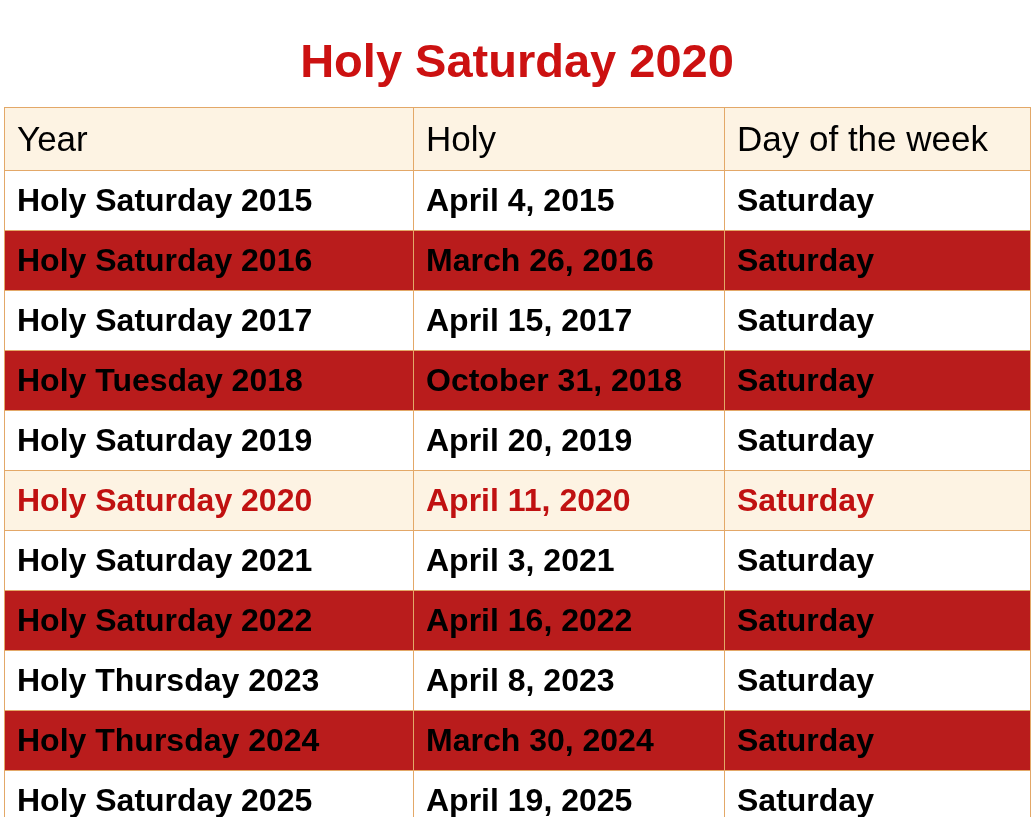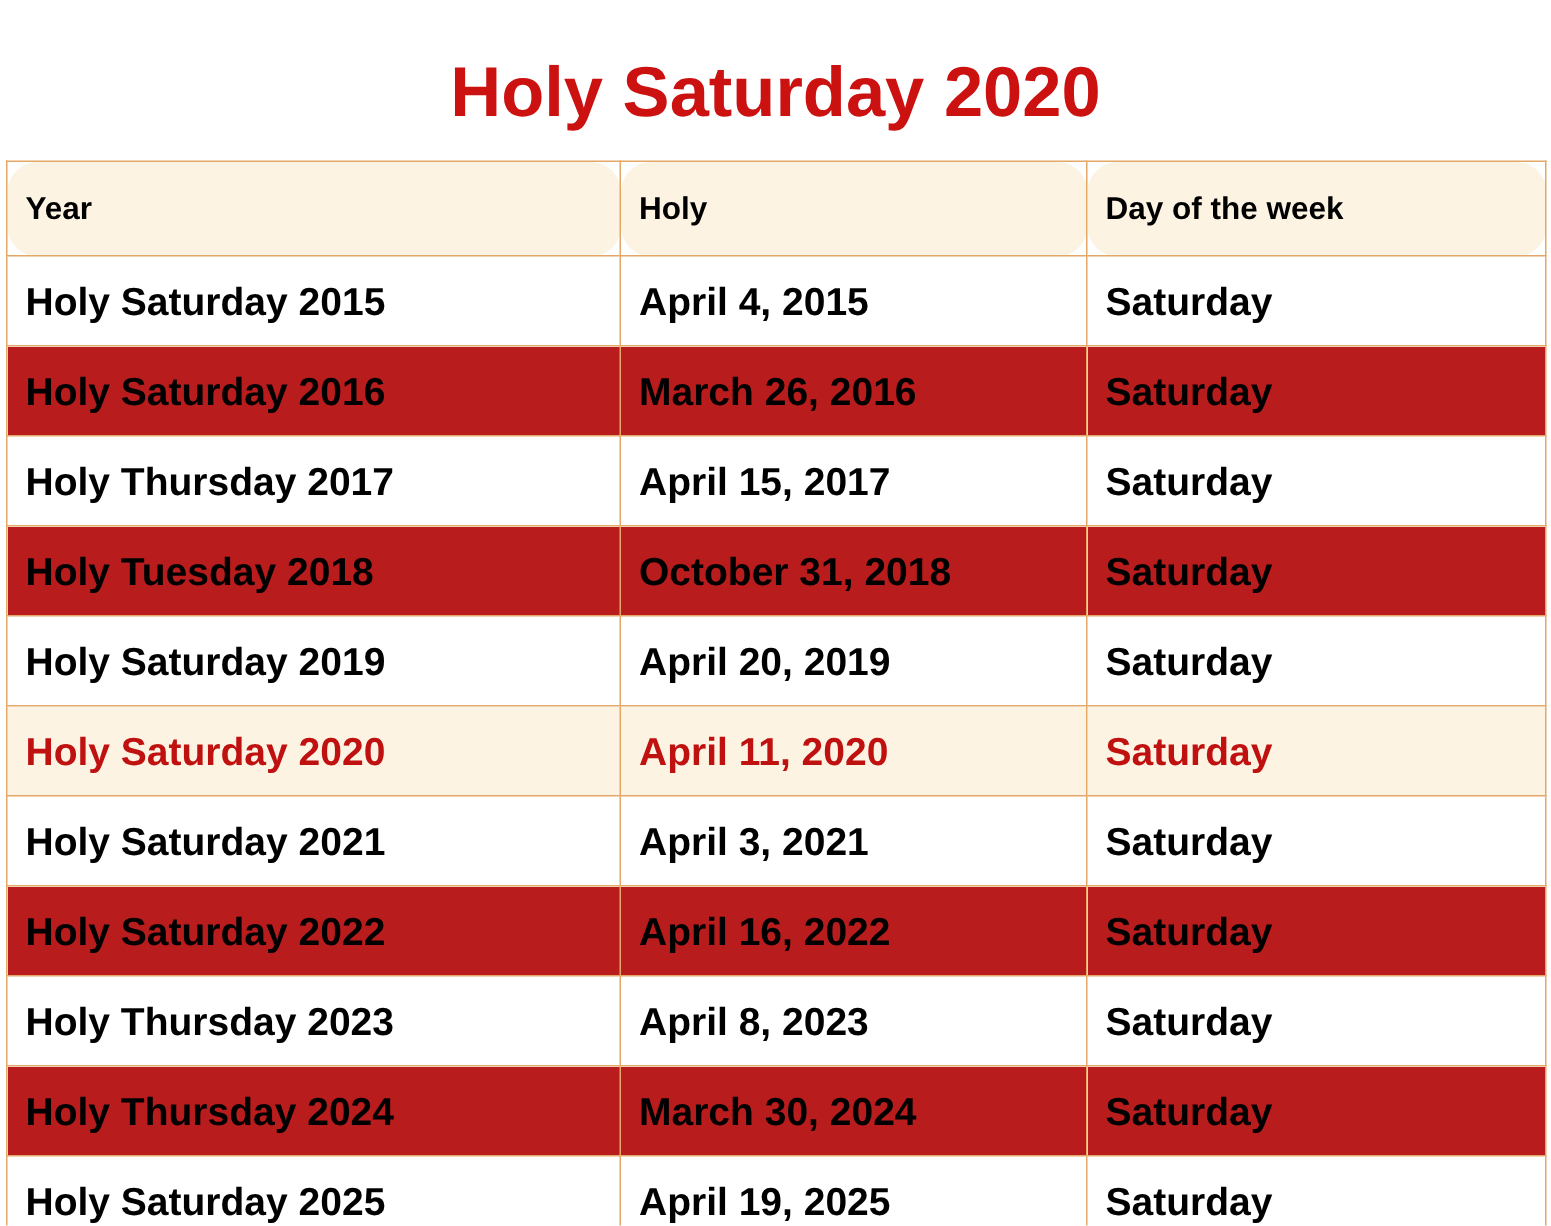--- a/index.html
+++ b/index.html
@@ -56,33 +56,32 @@
   table.cal col.c2 { width: 311px; }
   table.cal col.c3 { width: 306px; }
 
   table.cal th,
   table.cal td {
     border: 1px solid #e3a868;
     padding: 0 12px;
     height: 59px;
     vertical-align: middle;
     text-align: left;
-    font-size: 26px;
+    font-size: 32px;
     color: #000000;
     line-height: 1.1;
     white-space: nowrap;
     overflow: hidden;
   }
 
   table.cal thead th {
     background: #fdf3e3;
-    font-weight: bold;
-    font-size: 21px;
+    font-weight: normal;
+    font-size: 35px;
     height: 62px;
-    border-radius: 20px;
   }
 
   tr.row-white > td { background: #ffffff; }
   tr.row-cream > td { background: #b91c1c; }
 
   td.col-year { font-weight: bold; }
   td.col-date, td.col-dow { font-weight: bold; }
 
   tr.row-highlight > td {
     background: #fdf3e3;
@@ -116,21 +115,21 @@
             <td class="col-year">Holy Saturday 2015</td>
             <td class="col-date">April 4, 2015</td>
             <td class="col-dow">Saturday</td>
           </tr>
           <tr class="row-cream">
             <td class="col-year">Holy Saturday 2016</td>
             <td class="col-date">March 26, 2016</td>
             <td class="col-dow">Saturday</td>
           </tr>
           <tr class="row-white">
-            <td class="col-year">Holy Thursday 2017</td>
+            <td class="col-year">Holy Saturday 2017</td>
             <td class="col-date">April 15, 2017</td>
             <td class="col-dow">Saturday</td>
           </tr>
           <tr class="row-cream">
             <td class="col-year">Holy Tuesday 2018</td>
             <td class="col-date">October 31, 2018</td>
             <td class="col-dow">Saturday</td>
           </tr>
           <tr class="row-white">
             <td class="col-year">Holy Saturday 2019</td>

